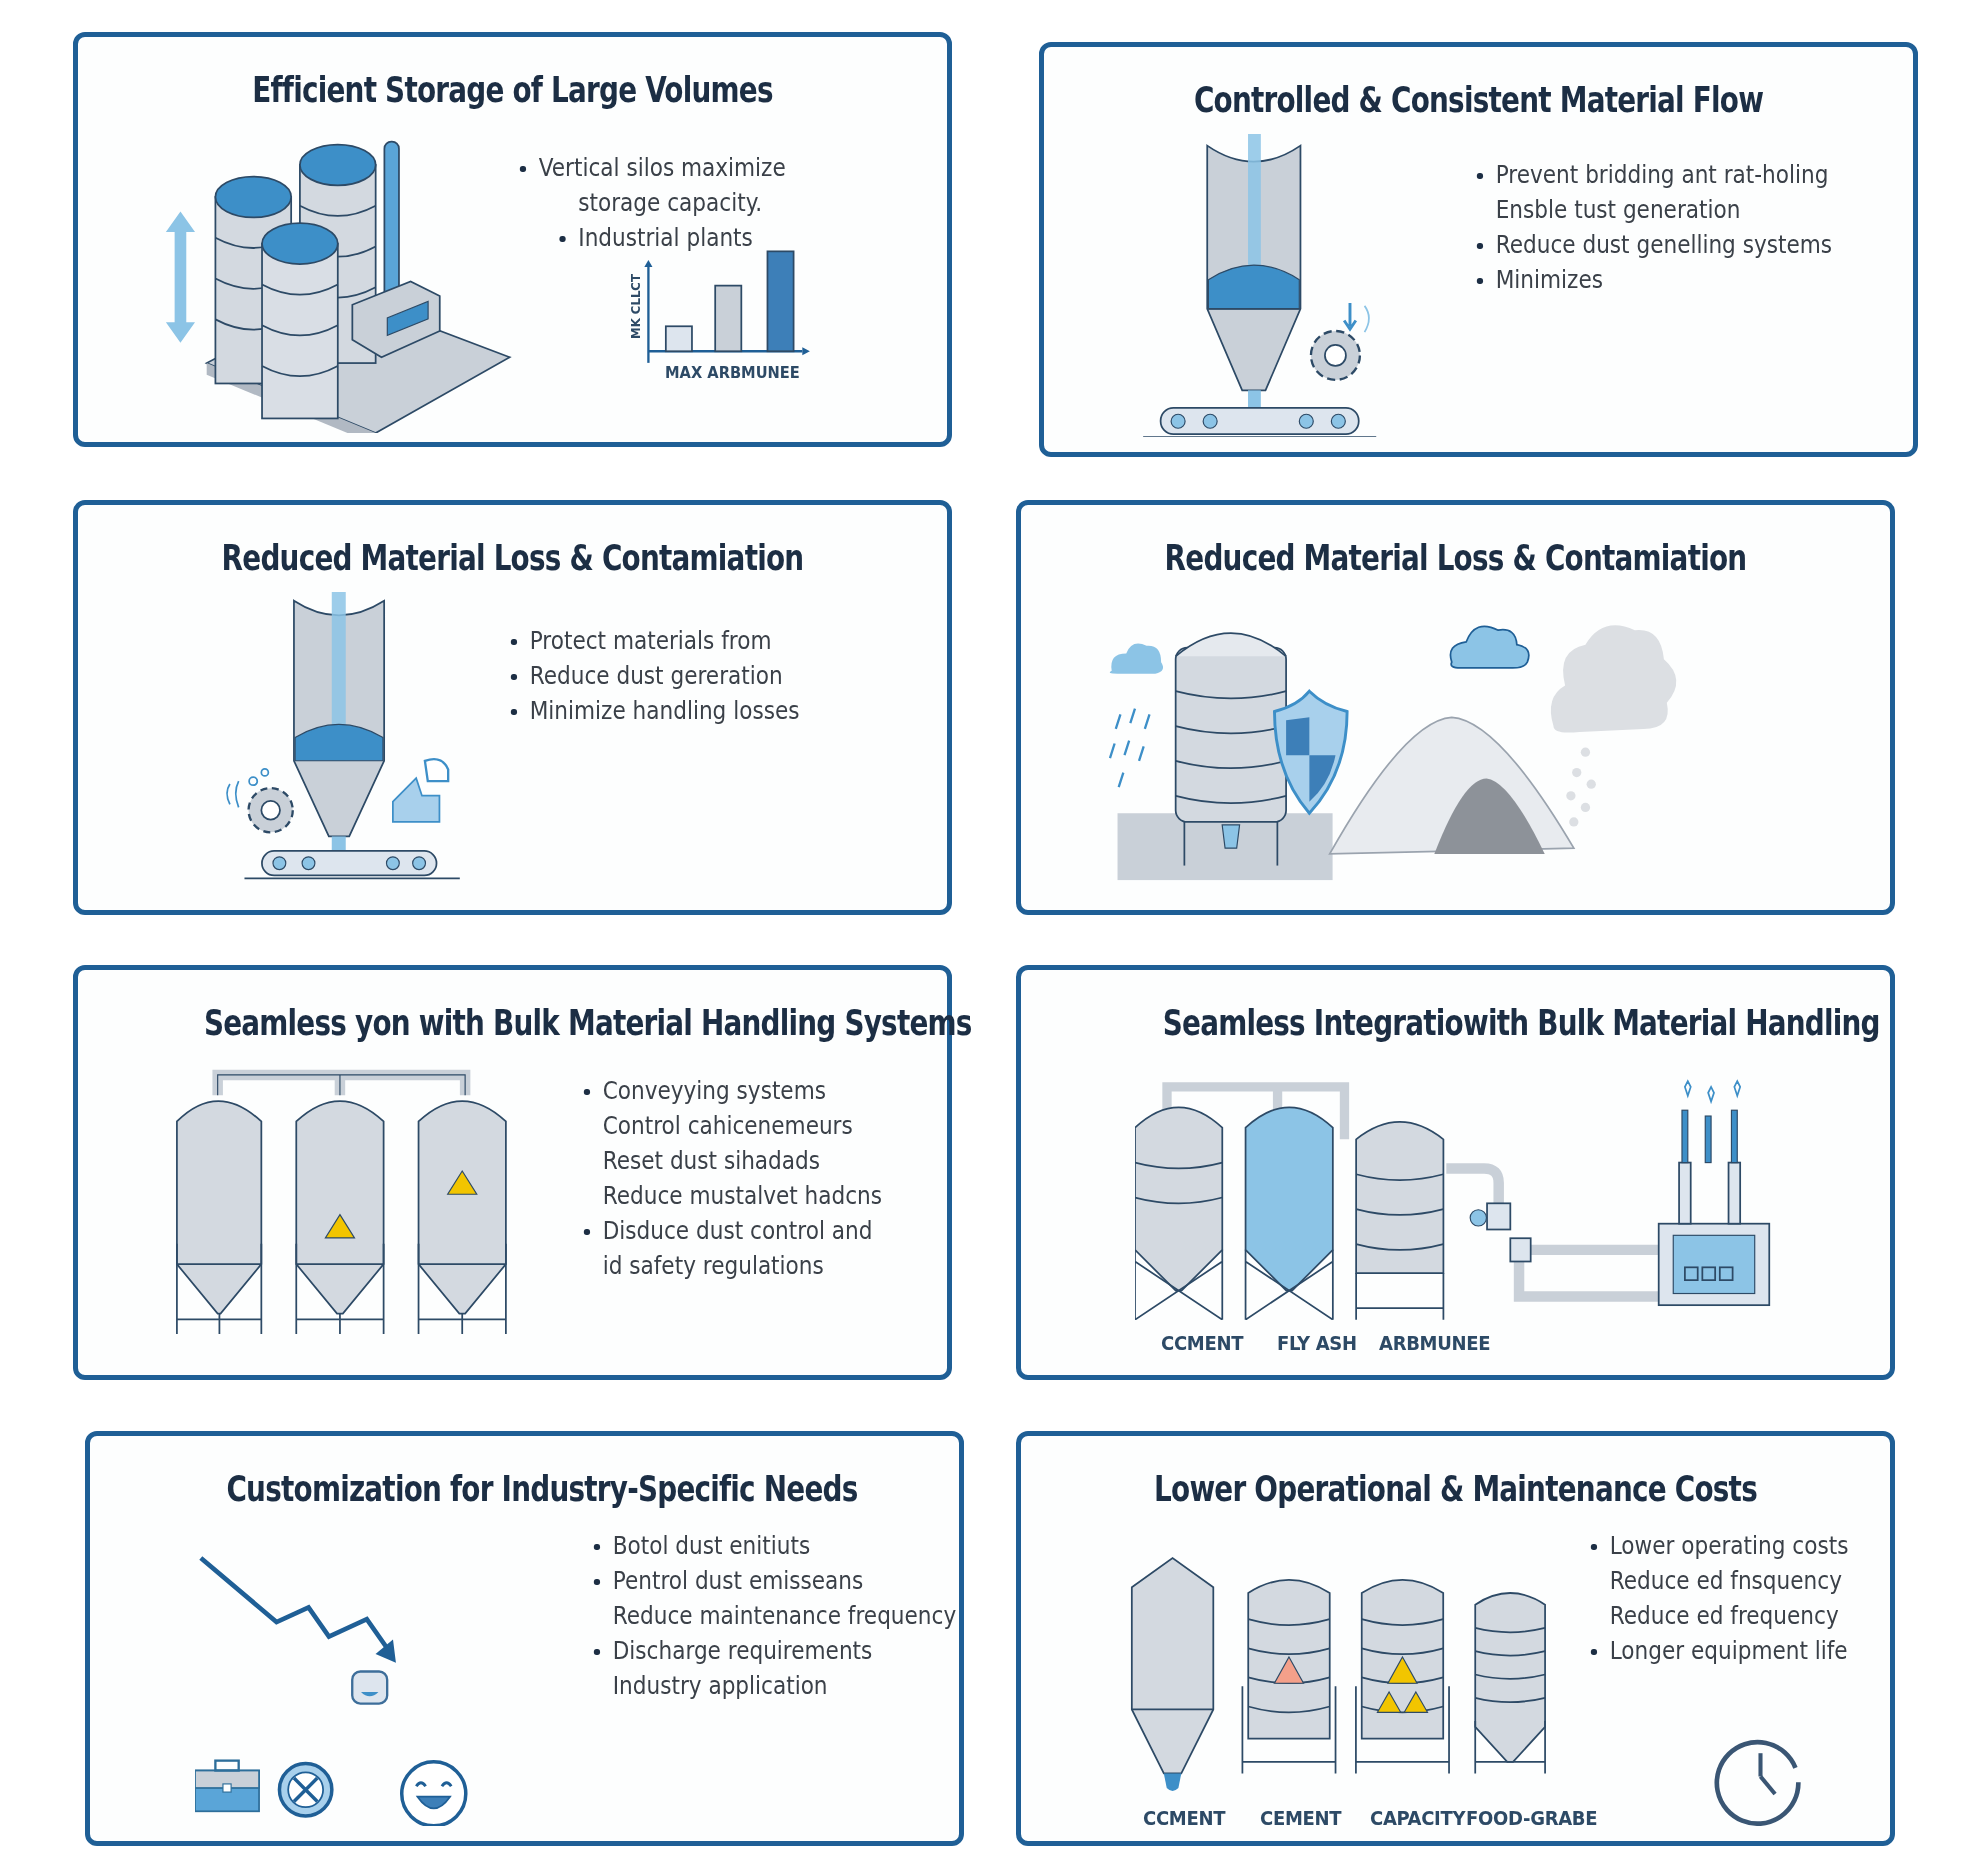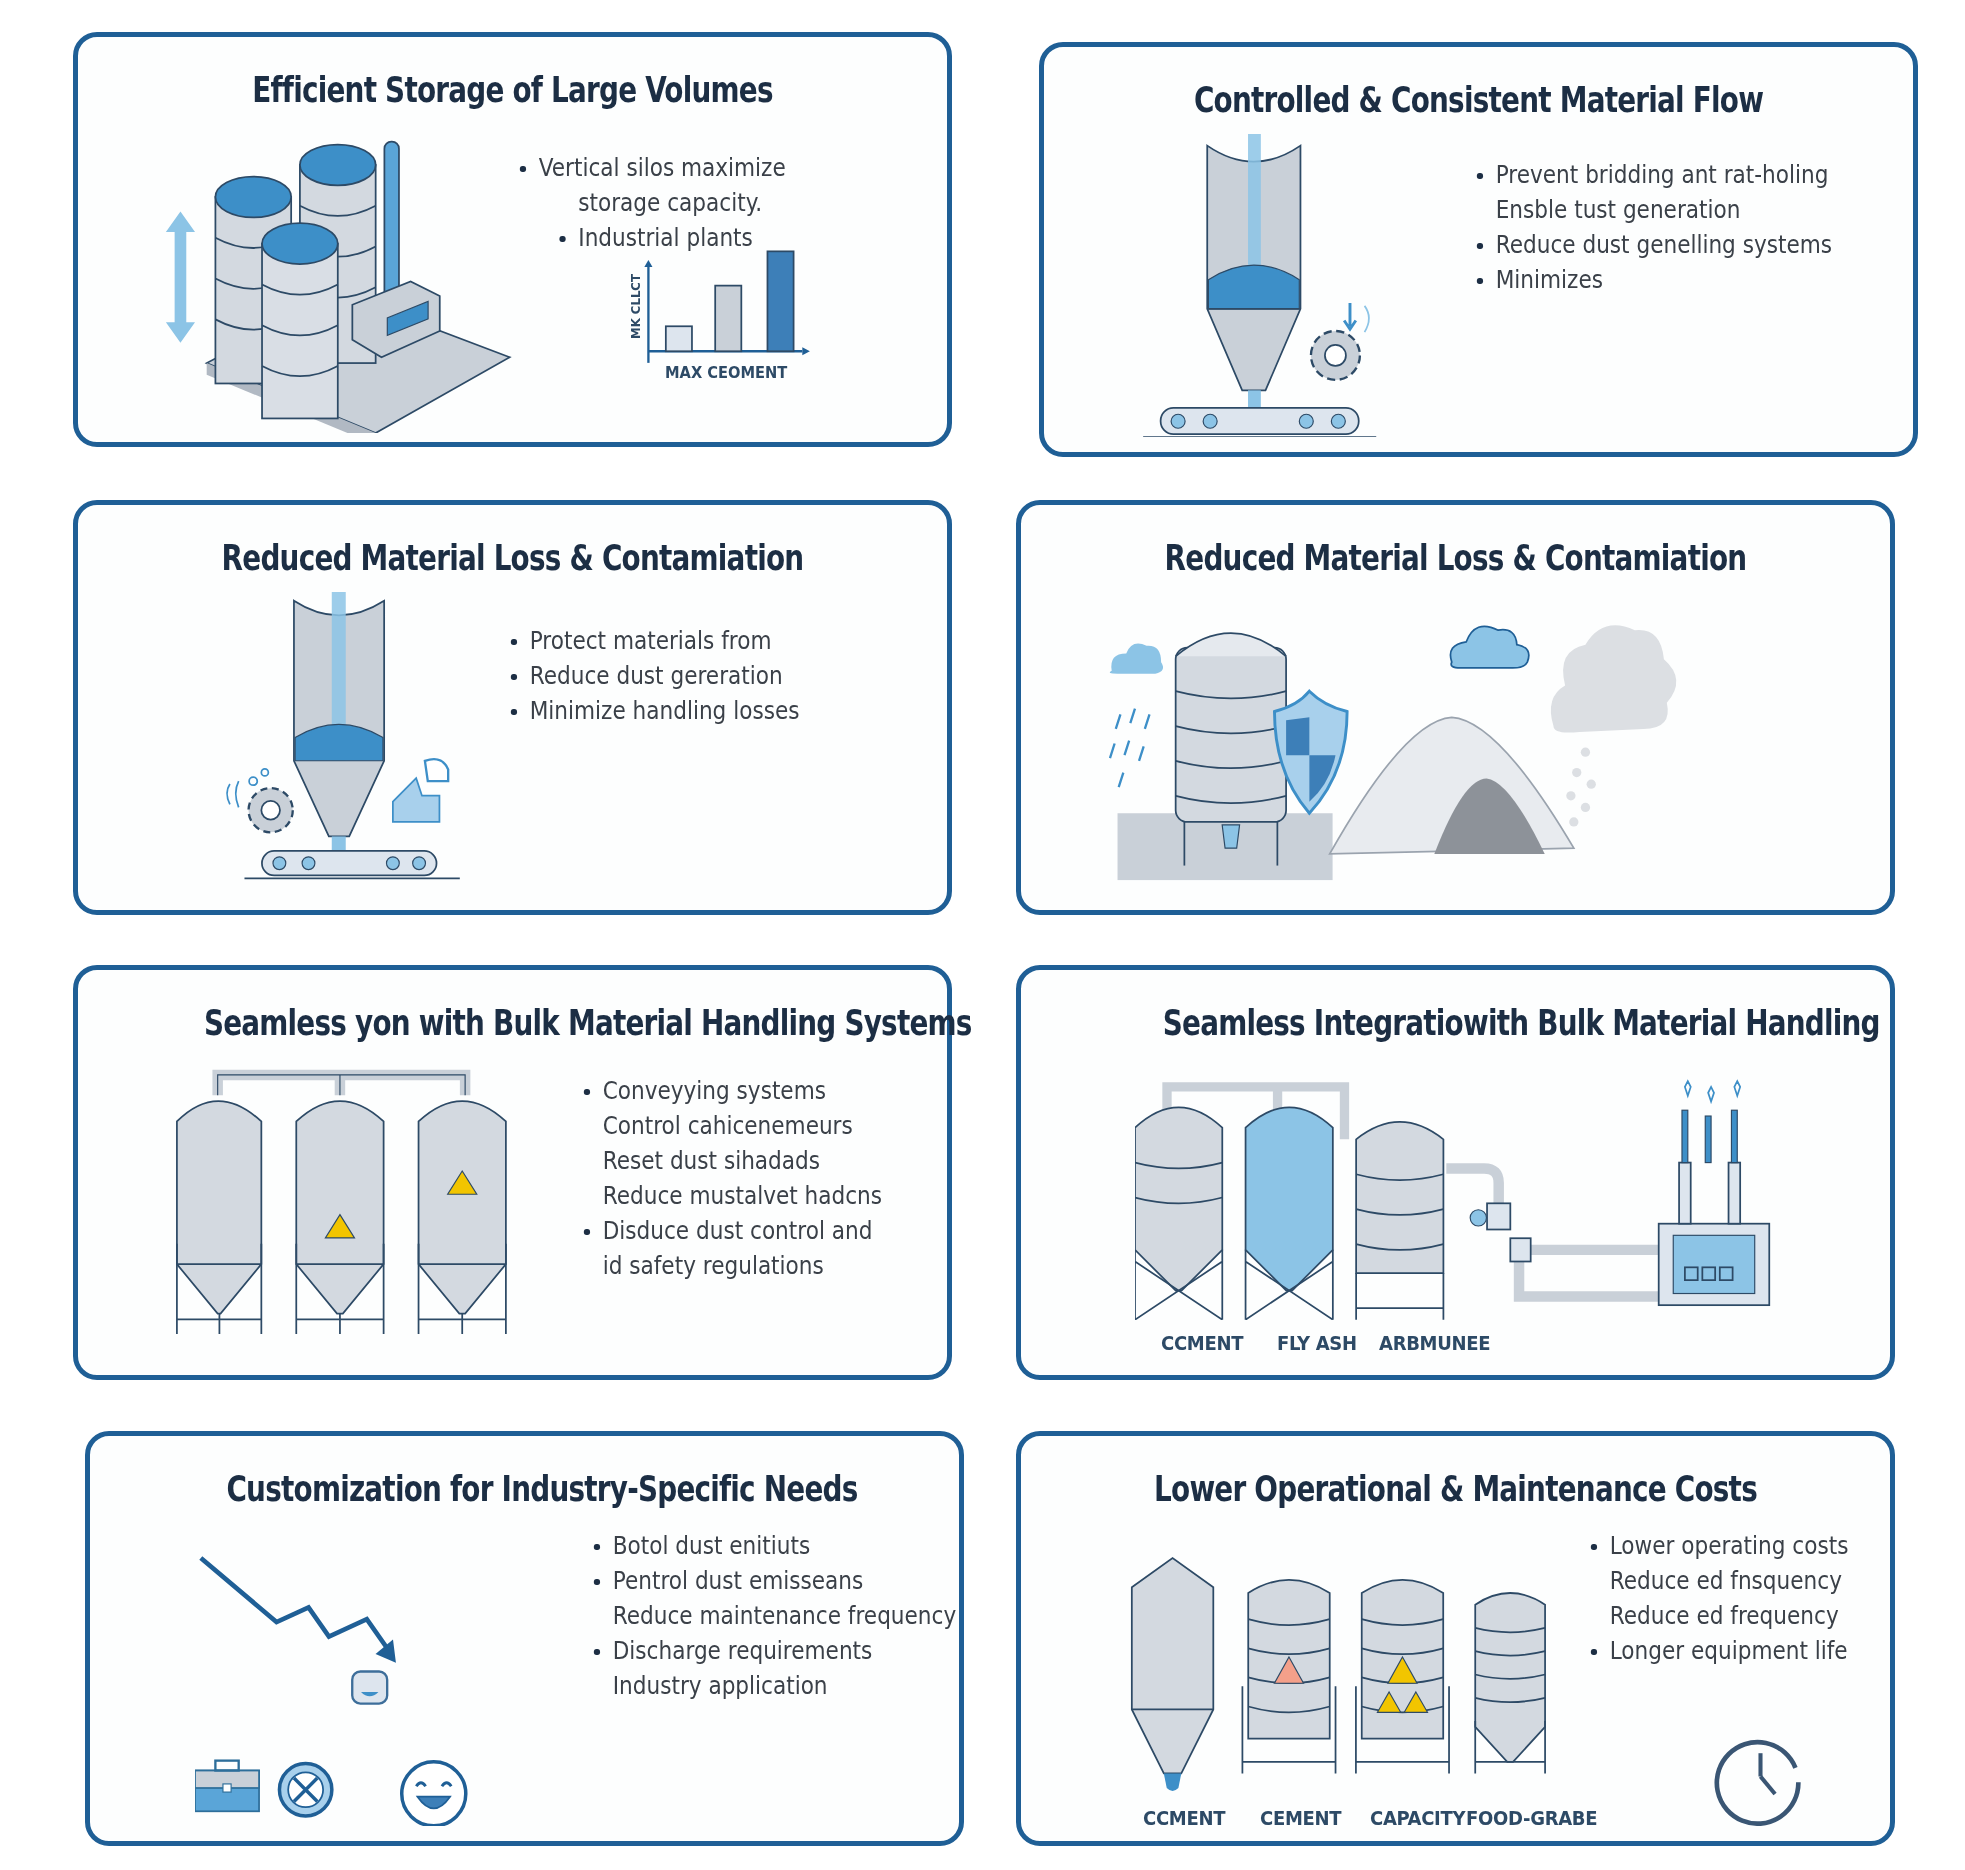--- a/index.html
+++ b/index.html
@@ -1,17 +1,17 @@
 <!DOCTYPE html>
 <html style="font-size:9.3px"><head>
 <meta charset="utf-8">
 <style>
   html,body{margin:0;padding:0;background:#ffffff;}
   body{width:1965px;height:1870px;position:relative;overflow:hidden;font-family:"Liberation Sans","DejaVu Sans",sans-serif;}
-  .card{position:absolute;width:869px;height:405px;border:5.8px solid #1f5f96;border-radius:24px;background:#fdfefe;box-sizing:content-box;}
+  .card{position:absolute;width:869px;height:405px;border:5.8px solid #1f5f96;border-radius:12px;background:#fdfefe;box-sizing:content-box;}
   .card .title{position:absolute;left:0;right:0;top:32px;text-align:center;font-family:"DejaVu Sans Condensed","DejaVu Sans",sans-serif;font-weight:bold;font-size:36px;color:#1c2e44;letter-spacing:-0.9px;transform:scaleX(0.86);transform-origin:center;white-space:nowrap;}
   .bullets{position:absolute;margin:0;padding:0;list-style:none;font-family:"DejaVu Sans","Liberation Sans",sans-serif;font-size:24px;color:#3a4048;line-height:35px;transform:scaleX(0.9);transform-origin:left top;white-space:nowrap;}
   .bullets li{position:relative;padding-left:23px;}
   .bullets li.b::before{content:"";position:absolute;left:2.3px;top:14.6px;width:6.4px;height:6.4px;border-radius:50%;background:#1c2e44;}
   .illus{position:absolute;}
   .lbl{position:absolute;font-family:"DejaVu Sans Condensed","DejaVu Sans",sans-serif;font-weight:bold;font-size:20px;color:#2d4a66;letter-spacing:-0.3px;white-space:nowrap;}
 </style>
 </head>
 <body>
 
@@ -55,21 +55,21 @@
     <svg width="192" height="151" viewBox="0 0 330 260">
       <line x1="40" y1="195" x2="305" y2="195" stroke="#1f5f96" stroke-width="4"></line>
       <polygon points="305,188 318,195 305,202" fill="#1f5f96"></polygon>
       <line x1="40" y1="45" x2="40" y2="215" stroke="#1f5f96" stroke-width="4"></line>
       <polygon points="33,50 40,38 47,50" fill="#1f5f96"></polygon>
       <rect id="bar0" x="70" y="152" width="45" height="43" fill="#dde5ee" stroke="#2d4a66" stroke-width="3"></rect>
       <rect id="bar1" x="155" y="82" width="45" height="113" fill="#c9d0d8" stroke="#2d4a66" stroke-width="3"></rect>
       <rect id="bar2" x="245" y="23" width="45" height="172" fill="#3d7fb8" stroke="#2d4a66" stroke-width="3"></rect>
     </svg>
     <div style="position:absolute;left:-22px;top:61px;transform:rotate(-90deg);font-family:'DejaVu Sans Condensed','DejaVu Sans',sans-serif;font-weight:bold;font-size:13px;color:#2d4a66;white-space:nowrap;">MK CLLCT</div>
-    <div style="position:absolute;left:40px;top:125px;font-family:'DejaVu Sans Condensed','DejaVu Sans',sans-serif;font-weight:bold;font-size:16.3px;color:#2d4a66;white-space:nowrap;">MAX CEOMENT</div>
+    <div style="position:absolute;left:40px;top:125px;font-family:'DejaVu Sans Condensed','DejaVu Sans',sans-serif;font-weight:bold;font-size:16.3px;color:#2d4a66;white-space:nowrap;">MAX ARBMUNEE</div>
   </div>
 </div>
 
 <div class="card" style="left:1016px;top:42px;margin-left:23px;">
   <div class="title">Controlled &amp; Consistent Material Flow</div>
   <svg class="illus" style="left:99px;top:87px" width="245" height="303" viewBox="0 0 420 520">
     <g>
       <path d="M110,20 L110,300 L170,440 L210,440 L270,300 L270,20 Q190,75 110,20Z" fill="#c9d0d8" stroke="#2d4a66" stroke-width="3"></path>
       <rect x="180" y="0" width="22" height="300" fill="#8cc4e6" opacity="0.85"></rect>
       <path d="M112,250 Q190,200 268,250 L268,300 L112,300Z" fill="#3d8fc8" stroke="#2d4a66" stroke-width="2"></path>

